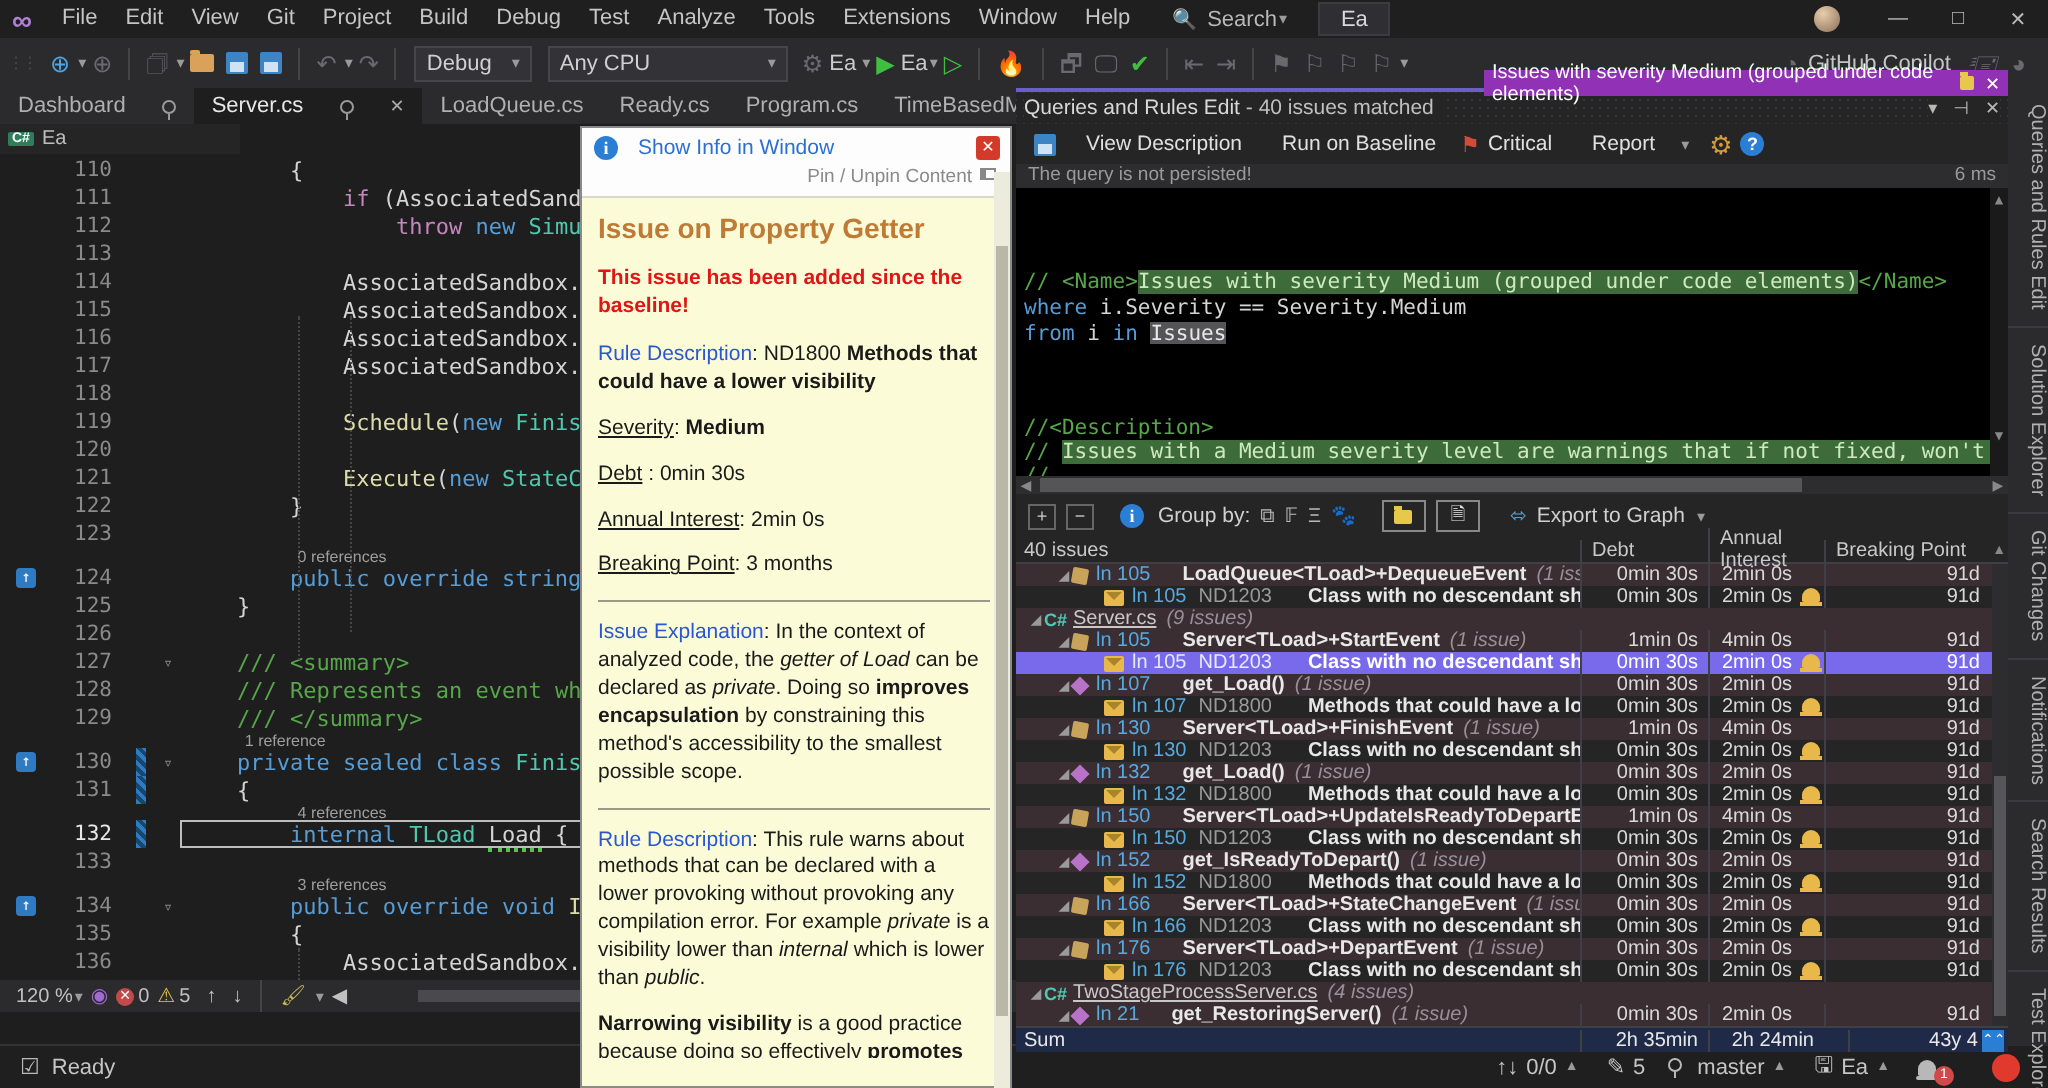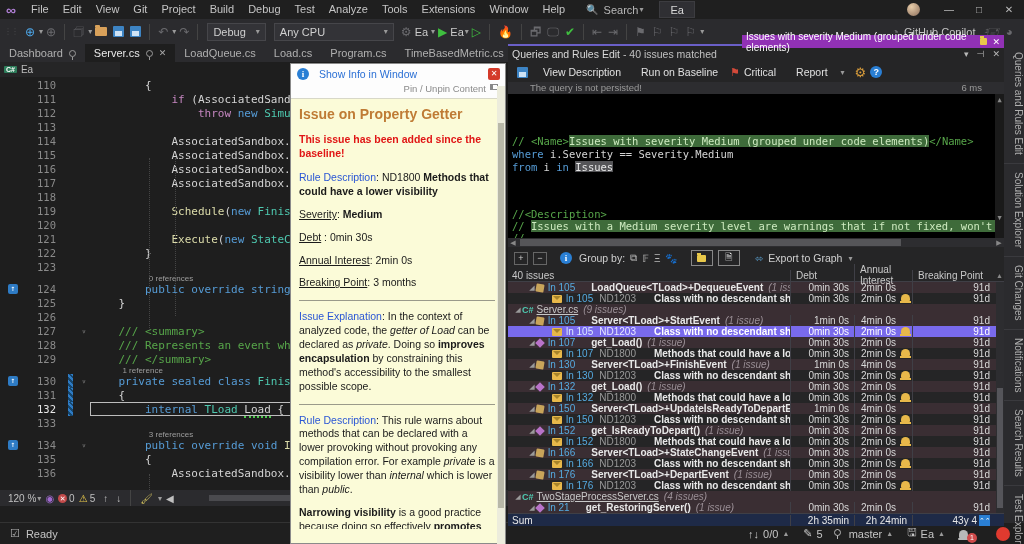--- a/index.html
+++ b/index.html
@@ -29,21 +29,21 @@
   .combo .dd { margin-left:10px; }
   .sep { width:1px; height:16px; background:#444; margin:0 5px; }
   .floppy { display:inline-block; width:11px; height:11px; background:#3d84c4; border-radius:1px; position:relative; margin:0 3px; }
   .floppy:after { content:""; position:absolute; left:2px; top:5px; width:7px; height:5px; background:#cfe3f5; }
   .folder-ic { display:inline-block; width:12px; height:9px; background:#d9a15a; border-radius:1px; position:relative; margin:0 3px; }
   .folder-ic:before { content:""; position:absolute; left:0; top:-2px; width:5px; height:2px; background:#d9a15a; border-radius:1px 1px 0 0; }
   #copilotzone { margin-left:auto; display:flex; align-items:center; color:#c5c5c5; margin-right:8px; }
   
   #tabrow { position:absolute; left:0; top:44px; width:1024px; height:18px; background:#2b2b2e;
     display:flex; font-size:11px; }
-  .etab { padding:0 9px; height:18px; line-height:18px; color:#b0b0b0; display:flex; align-items:center; gap:6px; }
+  .etab { padding:0 9px; height:18px; line-height:18px; color:#b0b0b0; display:flex; align-items:center; gap:18px; }
   .etab.active { background:#1e1e1e; color:#e8e8e8; }
   .pinico { display:inline-block; width:7px; height:7px; border:1px solid #9a9a9a; border-radius:50%; position:relative; }
   .pinico:after { content:""; position:absolute; left:2px; top:6px; width:1px; height:3px; background:#9a9a9a; }
   .tabx { color:#aaa; font-size:9px; }
   
   #editor { position:absolute; left:0; top:62px; width:508px; height:428px; background:#1e1e1e; overflow:hidden; }
   #crumb { height:15px; display:flex; align-items:center; font-size:10px; color:#bdbdbd; background:#252526; width:120px; }
   .csbox { background:#2e7d5b; color:#fff; font-size:7px; font-weight:bold; padding:0 2px; margin:0 4px 0 4px; border-radius:1px; }
   #edlines { position:absolute; left:0; top:16px; width:508px; }
   .edrow { display:flex; align-items:center; height:14px; font-family:"DejaVu Sans Mono", monospace; font-size:11px; white-space:pre; position:relative; }
@@ -119,21 +119,21 @@
   #badge { position:absolute; left:234px; top:-11px; height:13px; background:#9131b5; color:#fff;
     display:flex; align-items:center; font-size:10px; padding:0 4px; z-index:5; gap:5px; }
   .minifolder { display:inline-block; width:9px; height:7px; background:#e8c84a; border-radius:1px; position:relative; }
   .minifolder:before { content:""; position:absolute; left:0; top:-2px; width:4px; height:2px; background:#e8c84a; }
   #qtoolbar { height:20px; display:flex; align-items:center; gap:4px; padding-left:6px; color:#e0e0e0; }
   .qbtn { padding:0 8px; }
   .gear-ic { color:#d59a3a; font-size:13px; }
   .help-ic { width:12px; height:12px; border-radius:50%; background:#2a7fd4; color:#fff; text-align:center;
     line-height:12px; font-size:9px; font-weight:bold; }
   .flag-ic { color:#d44a3a; font-size:11px; }
-  #qstatus { height:12px; display:flex; font-size:9.5px; color:#9a9a9a; padding:0 22px; background:#2d2d30; }
+  #qstatus { height:12px; display:flex; font-size:9.5px; color:#9a9a9a; padding:0 6px; background:#2d2d30; }
   #qstatus .r { margin-left:auto; }
   #qcode { height:78px; background:#000; font-family:"DejaVu Sans Mono", monospace; font-size:10.5px;
     padding:2px 0 0 4px; line-height:13px; white-space:pre; position:relative; overflow:hidden; color:#d4d4d4; }
   #qdesc { height:66px; background:#000; font-family:"DejaVu Sans Mono", monospace; font-size:10.5px;
     padding:0 0 0 4px; line-height:12px; white-space:pre; overflow:hidden; color:#57a64a; position:relative; }
   .hlg { background:#3e6b3a; color:#cdeabf; }
   .hsel { background:#555558; color:#e8e8e8; }
   .vscr { position:absolute; right:0; top:0; width:9px; height:100%; background:#1a1a1a; color:#888;
     font-size:7px; text-align:center; }
   #qhscroll { height:9px; background:#2d2d30; position:relative; display:flex; align-items:center; }
@@ -277,21 +277,21 @@
     </div>
     <div class="etab active">
       <span>Server.cs</span>
       <span class="pinico"></span>
       <span class="tabx">✕</span>
     </div>
     <div class="etab">
       <span>LoadQueue.cs</span>
     </div>
     <div class="etab">
-      <span>Load.cs</span>
+      <span>Ready.cs</span>
     </div>
     <div class="etab">
       <span>Program.cs</span>
     </div>
     <div class="etab">
       <span>TimeBasedMetric.cs</span>
     </div>
     <div class="etab">
       <span>Ea</span>
     </div>
@@ -326,20 +326,24 @@
       <div class="edrow"><span class="gut"></span><span class="lnum">126</span><span class="chgcol"></span><span class="foldcol"></span><span class="codetxt"></span></div>
       <div class="edrow"><span class="gut"></span><span class="lnum">127</span><span class="chgcol"></span><span class="foldcol">▿</span><span class="codetxt"><span>    </span><span class="doc">/// &lt;summary&gt;</span></span></div>
       <div class="edrow"><span class="gut"></span><span class="lnum">128</span><span class="chgcol"></span><span class="foldcol"></span><span class="codetxt"><span>    </span><span class="doc">/// Represents an event wher</span></span></div>
       <div class="edrow"><span class="gut"></span><span class="lnum">129</span><span class="chgcol"></span><span class="foldcol"></span><span class="codetxt"><span>    </span><span class="doc">/// &lt;/summary&gt;</span></span></div>
       <div class="lensrow">
         <span style="width: 122.4px;"></span>
         <span>1 reference</span>
       </div>
       <div class="edrow"><span class="gut"><span class="ovr">↑</span></span><span class="lnum">130</span><span class="chgcol"><span class="chgbar"></span></span><span class="foldcol">▿</span><span class="codetxt"><span>    </span><span class="k">private sealed class</span><span> </span><span class="ty">FinishE</span></span></div>
       <div class="edrow"><span class="gut"></span><span class="lnum">131</span><span class="chgcol"><span class="chgbar"></span></span><span class="foldcol"></span><span class="codetxt"><span>    {</span></span></div>
+      <div class="lensrow">
+        <span style="width: 148.8px;"></span>
+        <span>4 references</span>
+      </div>
       <div class="edrow cur"><span class="gut"></span><span class="lnum">132</span><span class="chgcol"><span class="chgbar"></span></span><span class="foldcol"></span><span class="codetxt"><span>        </span><span class="k">internal</span><span> </span><span class="ty">TLoad</span><span> </span><span class="sq">Load</span><span> { </span><span class="k">pr</span></span><span class="curbox"></span></div>
       <div class="edrow"><span class="gut"></span><span class="lnum">133</span><span class="chgcol"></span><span class="foldcol"></span><span class="codetxt"></span></div>
       <div class="lensrow">
         <span style="width: 148.8px;"></span>
         <span>3 references</span>
       </div>
       <div class="edrow"><span class="gut"><span class="ovr">↑</span></span><span class="lnum">134</span><span class="chgcol"></span><span class="foldcol">▿</span><span class="codetxt"><span>        </span><span class="k">public override void</span><span> </span><span class="m">Inv</span></span></div>
       <div class="edrow"><span class="gut"></span><span class="lnum">135</span><span class="chgcol"></span><span class="foldcol"></span><span class="codetxt"><span>        {</span></span></div>
       <div class="edrow"><span class="gut"></span><span class="lnum">136</span><span class="chgcol"></span><span class="foldcol"></span><span class="codetxt"><span>            AssociatedSandbox.Se</span></span></div>
     </div>
@@ -752,21 +756,21 @@
           <div class="c-bp">91d</div>
         </div>
       </div>
     <div id="gvscroll">
         <div class="thumb"></div>
       </div>
     <div id="gsum">
       <div class="c-name">Sum</div>
       <div class="c-debt">2h 35min</div>
       <div class="c-ai" style="padding-right:5px;">2h 24min</div>
-      <div class="c-bp" style="display:flex; justify-content:flex-end; align-items:center;">
+      <div class="c-bp" style="display:flex; justify-content:flex-end; align-items:center;margin-left:12px;">
         <span>43y 4</span>
         <span class="scrolltop">⌃⌃</span>
       </div>
     </div>
   </div>
 </div>
 
 <div id="rstrip">
     <div class="striptab">Queries and Rules Edit</div>
     <div class="striptab">Solution Explorer</div>

